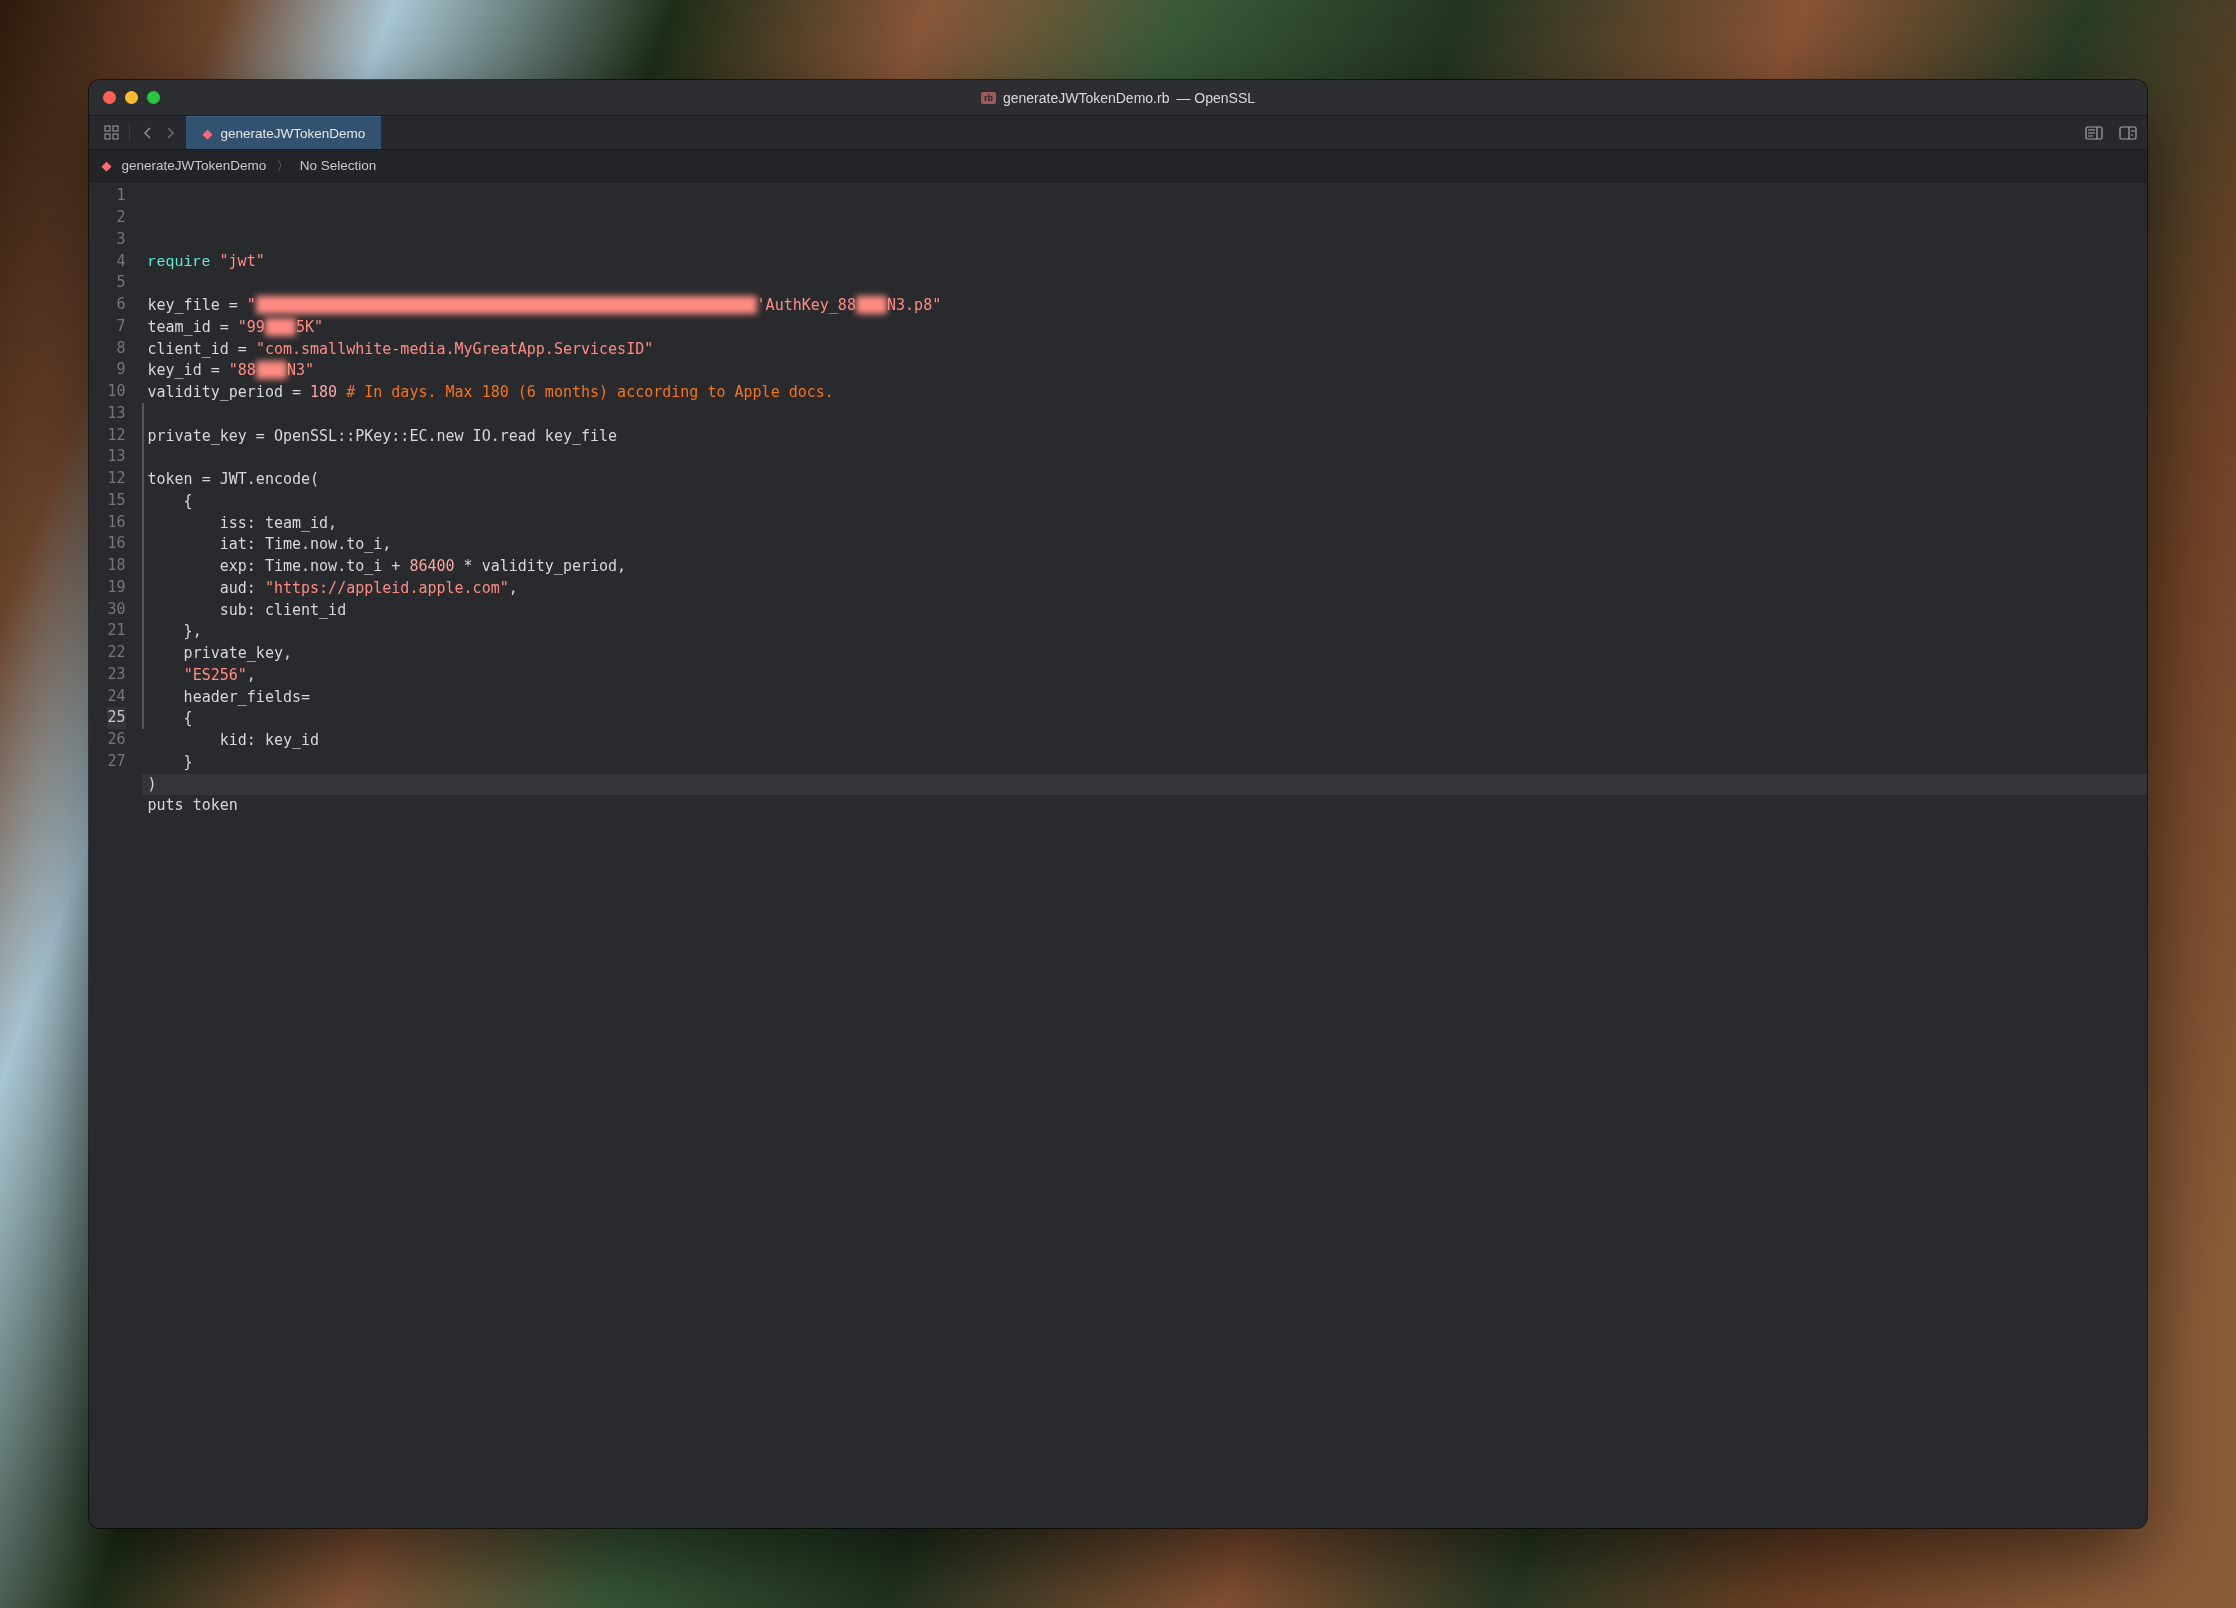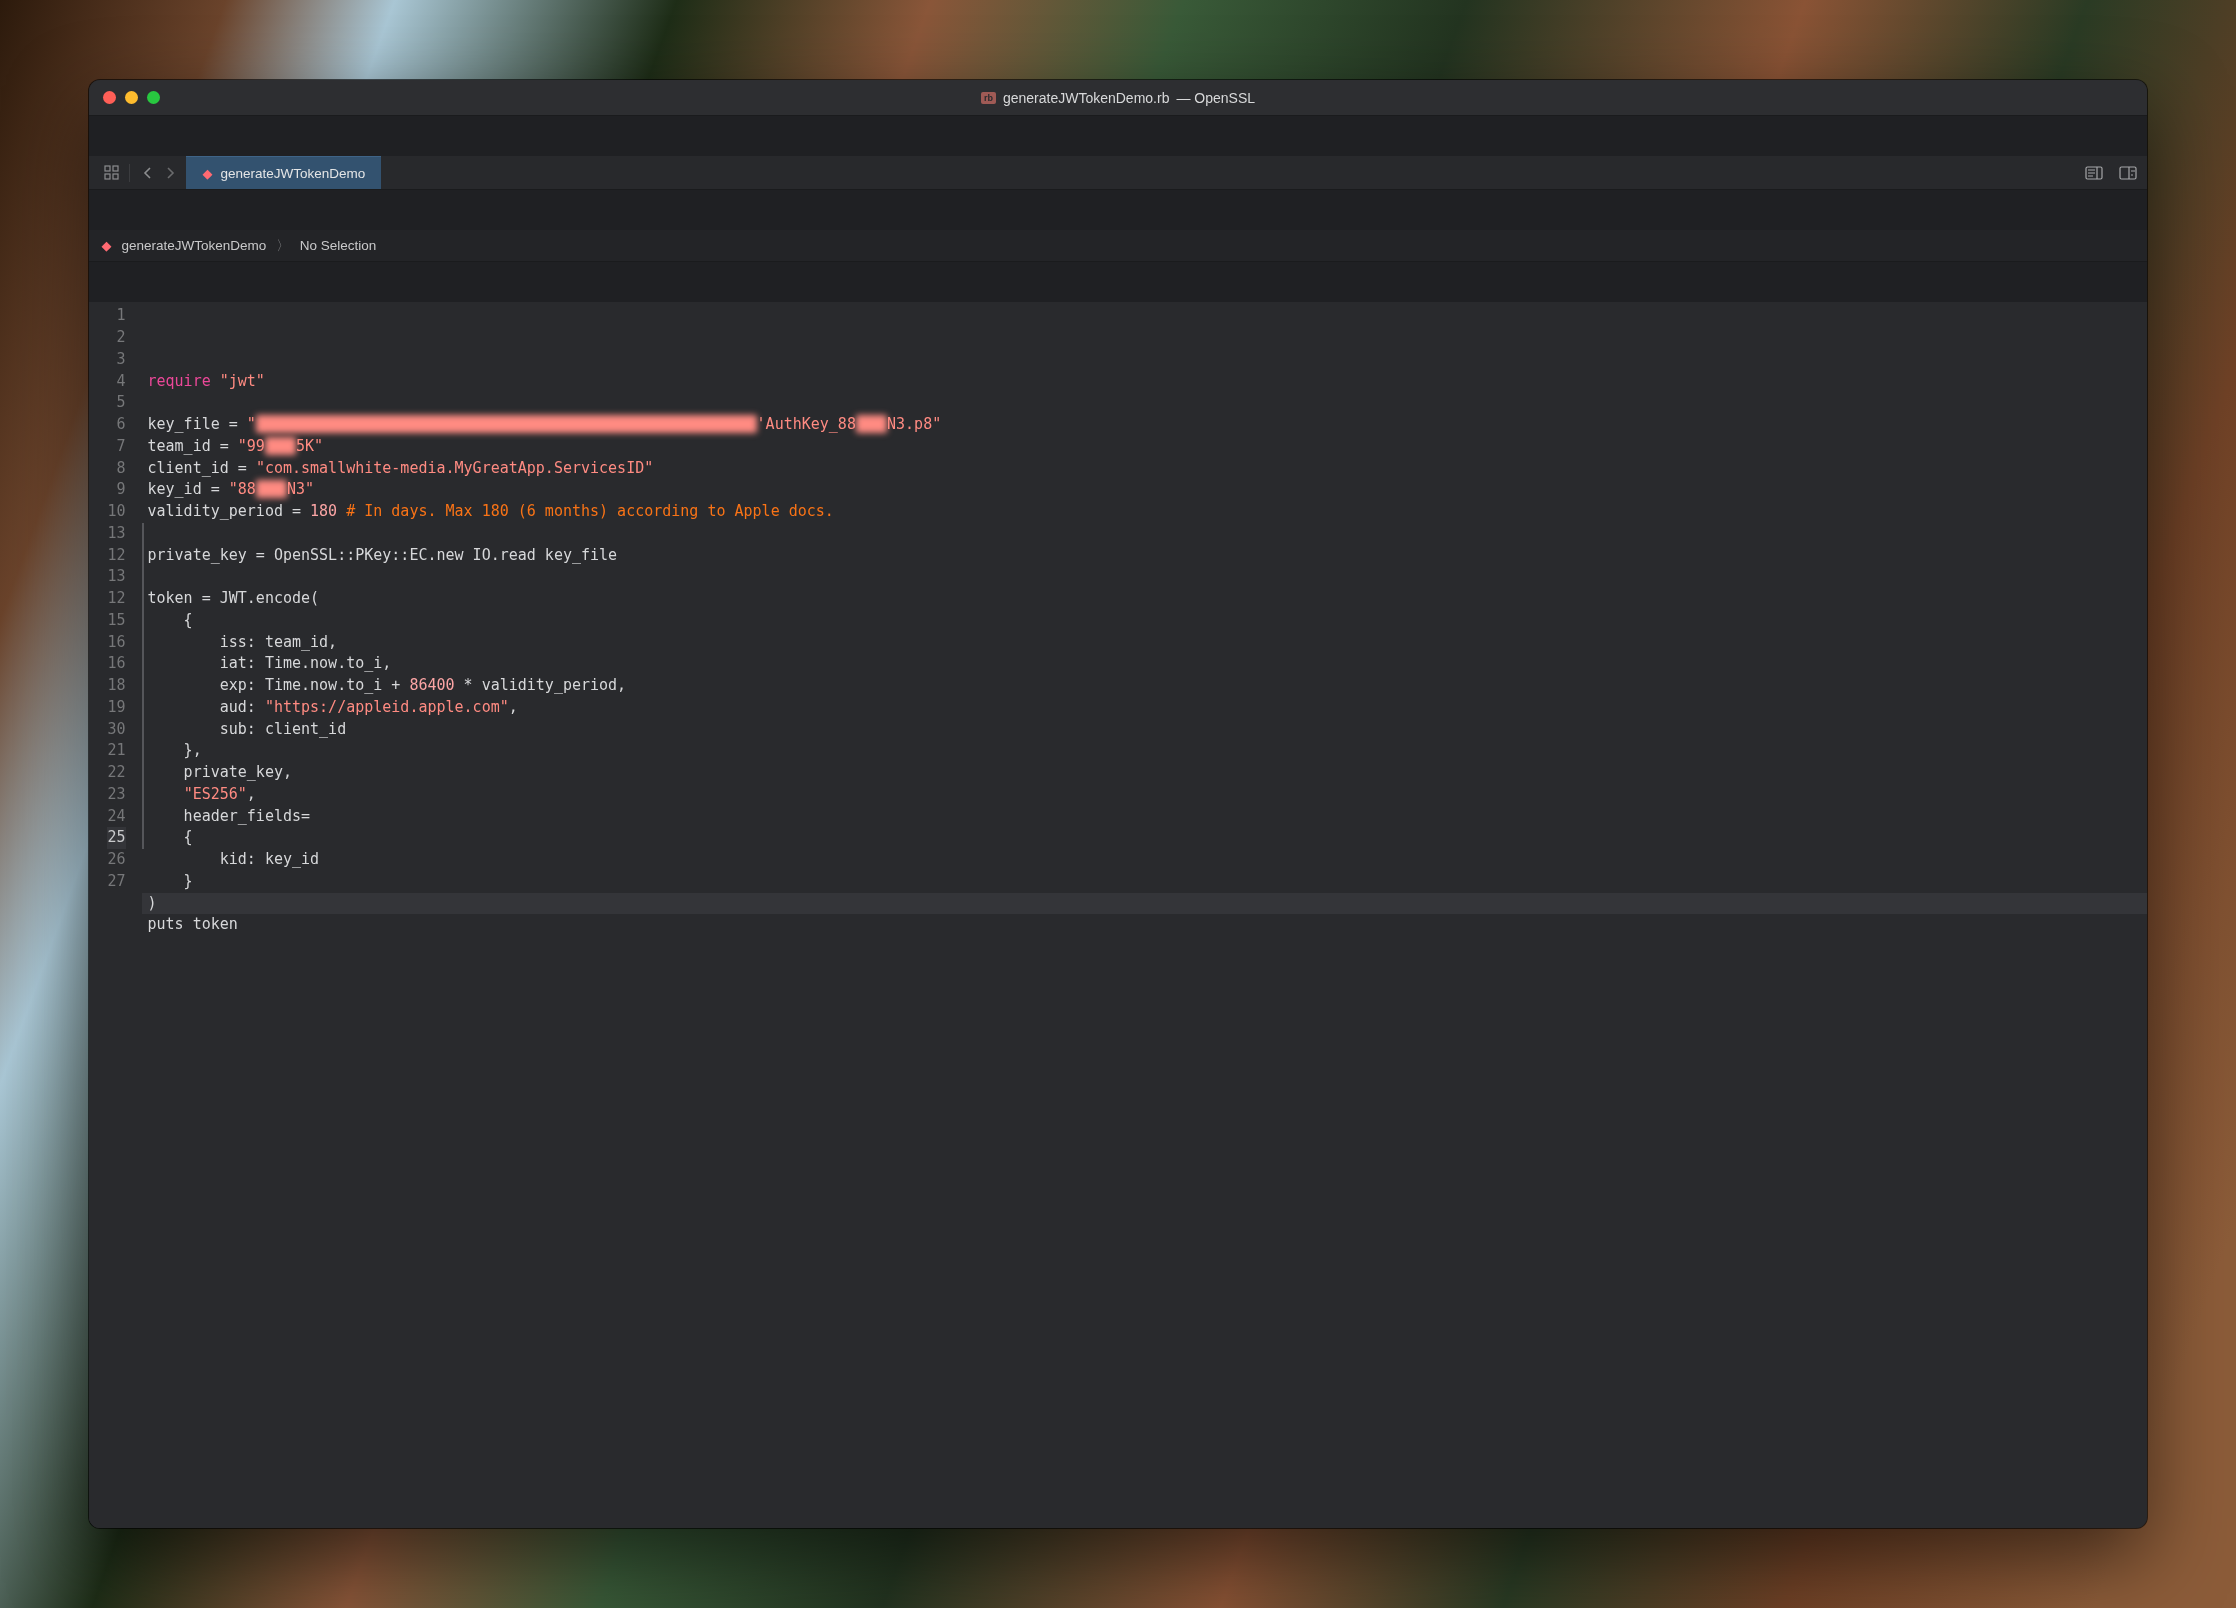--- a/index.html
+++ b/index.html
@@ -17,21 +17,20 @@
   }
   .window {
     width: 92%;
     height: 90%;
     background: #1f2023;
     border-radius: 11px;
     box-shadow: 0 30px 80px rgba(0,0,0,.55), 0 0 0 1px rgba(0,0,0,.6);
     display: flex;
     flex-direction: column;
     overflow: hidden;
-    gap: 40px;
   }
   
   .title-bar {
     background: #2d2e31;
     height: 36px;
     display: flex;
     align-items: center;
     border-bottom: 1px solid #1a1b1d;
     position: relative;
   }
@@ -104,21 +103,21 @@
     position: relative;
   }
   .code-line { padding-left: 6px; }
   .code-line.cur { background: #343539; }
   .code .fold-bar {
     position: absolute; left: 0; top: calc(1.45em*10 + 3px);
     height: calc(1.45em*15);
     width: 2px; background: #55565a;
   }
   
-  .kw  { color: #ec4899; }
+  .kw  { color: #5eead4; font-family: Liberation Mono, monospace; }
   .str { color: #ff8b82; }
   .num { color: #fca5a5; }
   .cmt { color: #f97316; }
   .blur {
     background: #ff8b82; color: transparent;
     filter: blur(3px);
     border-radius: 2px; padding: 0 2px;
   }
   
   .status {

